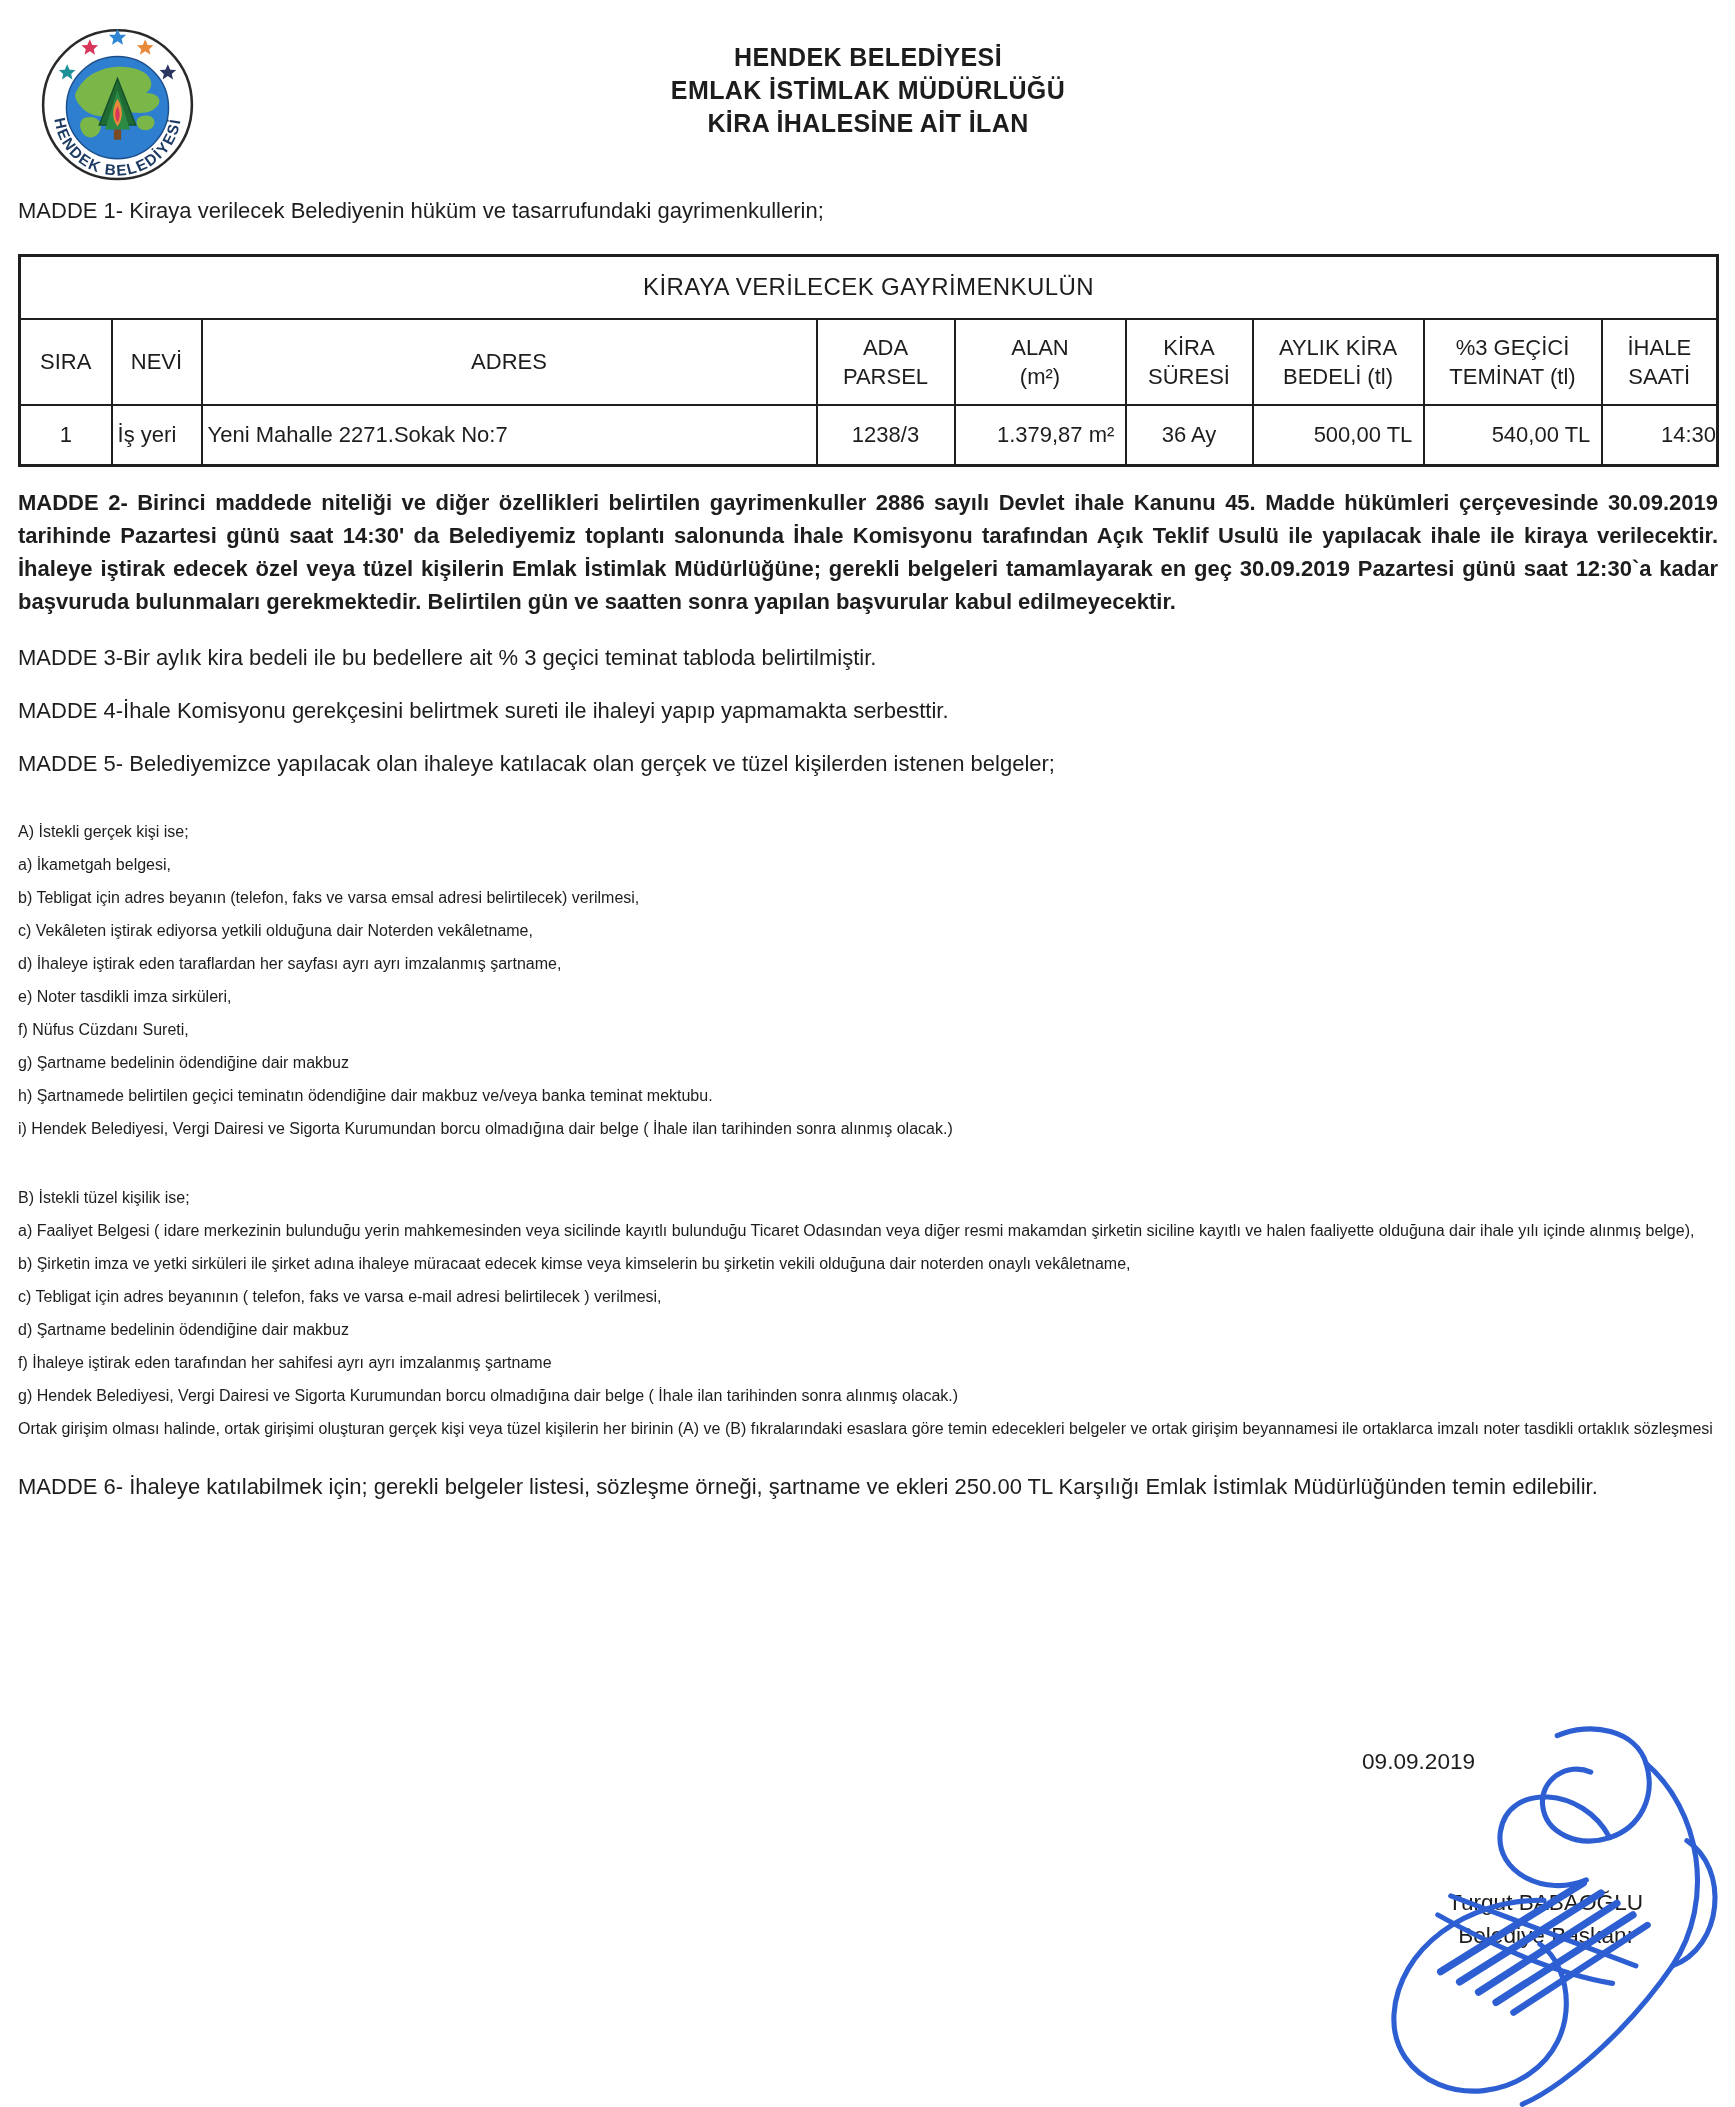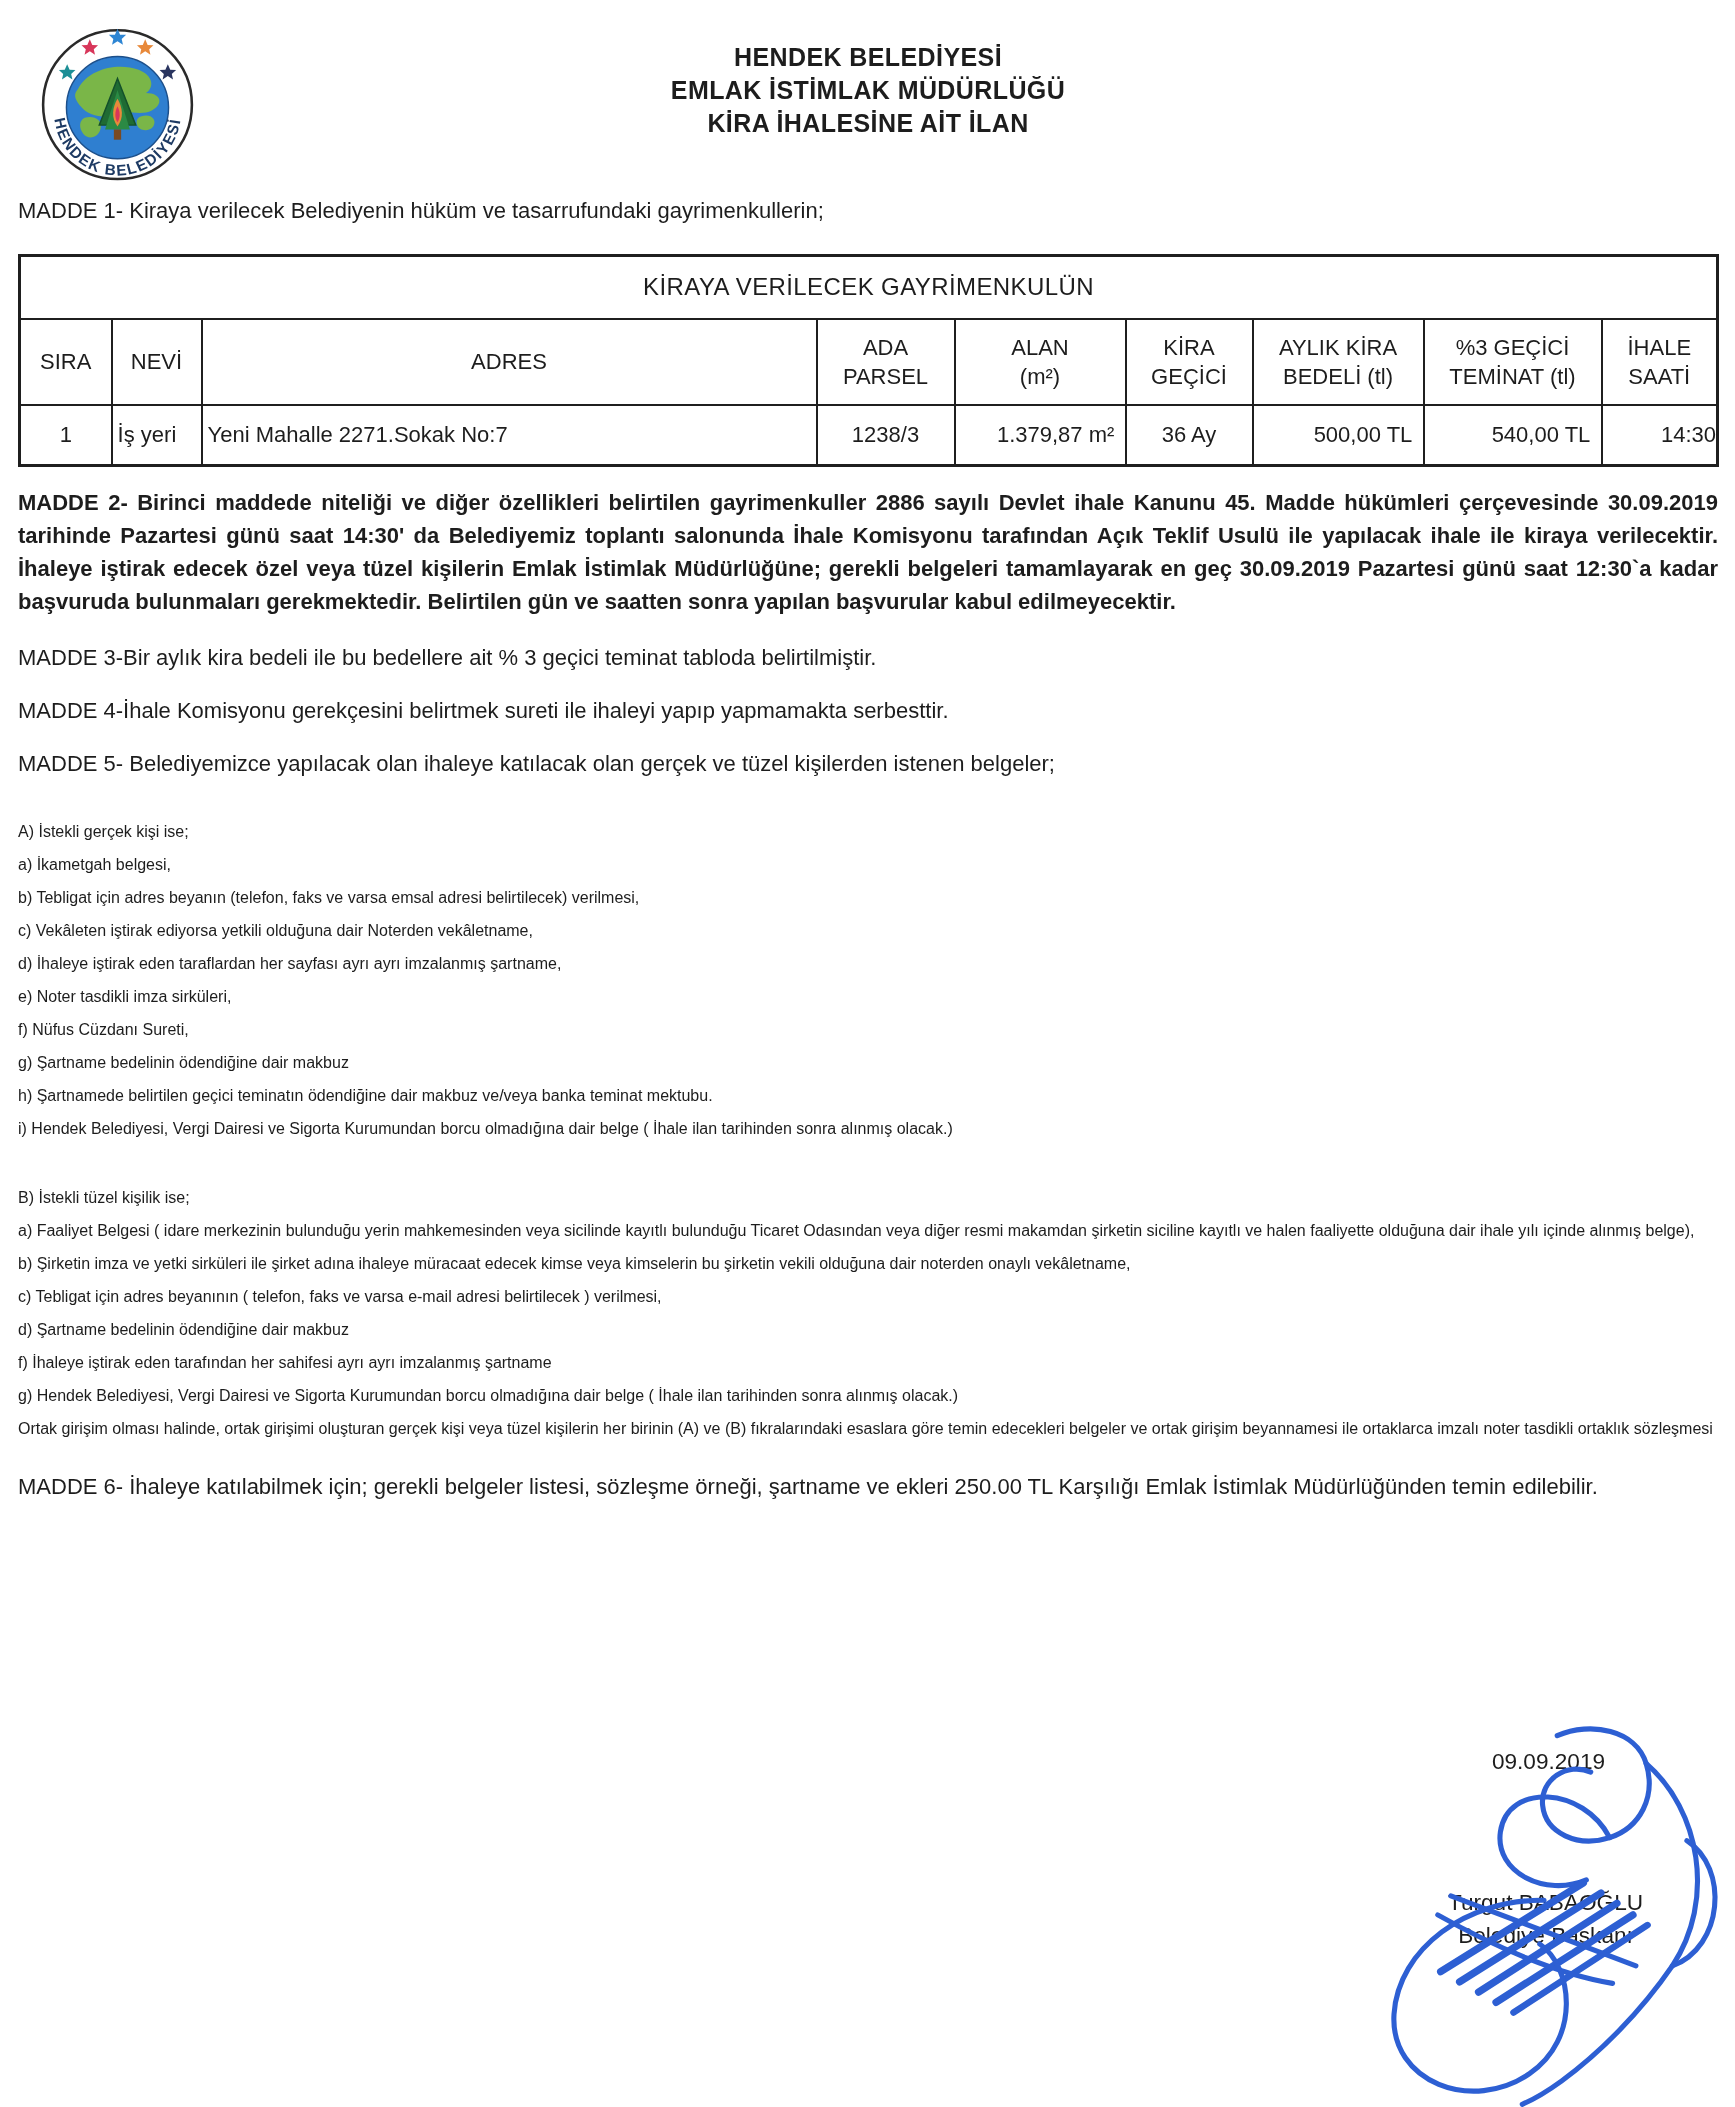--- a/index.html
+++ b/index.html
@@ -31,21 +31,21 @@
   .tcaption{height:63px;text-align:center;vertical-align:middle;font-size:24px;letter-spacing:0.4px;}
   th.colh{height:86px;text-align:center;vertical-align:middle;font-size:22px;line-height:29px;white-space:pre-line;}
   tr.datarow td{height:61px;font-size:22px;vertical-align:middle;}
   .c-center{text-align:center;}
   .c-left{text-align:left;padding-left:5.1px;}
   .c-right{text-align:right;padding-right:10.2px;}
   .c-right-sm{text-align:right;padding-right:0;}
   
   .sigblock{position:absolute;left:1327px;top:1724px;width:408px;height:384px;}
   .sig-ink{position:absolute;inset:0;z-index:2;pointer-events:none;}
-  .sig-date{position:relative;z-index:1;margin-top:25px;padding-left:35px;text-align:center;font-size:22.6px;}
+  .sig-date{position:relative;z-index:1;margin-top:25px;padding-left:35px;font-size:22.6px;}
   .sig-name{position:relative;z-index:1;margin-top:111px;padding-left:29px;text-align:center;font-size:22.6px;line-height:33px;}
 </style>
 </head>
 <body>
 
 <div class="page">
 
   <svg class="logo" viewBox="0 0 218 218">
     <circle cx="109" cy="112" r="102" fill="#ffffff" stroke="#2a2a2a" stroke-width="3.5"></circle>
     <circle cx="109" cy="116" r="70" fill="#2f7fd0" stroke="#1c4f8a" stroke-width="2"></circle>
@@ -102,21 +102,21 @@
     </tr>
     <tr>
       <th class="colh">SIRA</th>
       <th class="colh">NEVİ</th>
       <th class="colh">ADRES</th>
       <th class="colh">ADA
 PARSEL</th>
       <th class="colh">ALAN
 (m²)</th>
       <th class="colh">KİRA
-GEÇİCİ</th>
+SÜRESİ</th>
       <th class="colh">AYLIK KİRA
 BEDELİ (tl)</th>
       <th class="colh">%3 GEÇİCİ
 TEMİNAT (tl)</th>
       <th class="colh">İHALE
 SAATİ</th>
     </tr>
     <tr class="datarow">
       <td class="c-center">1</td>
       <td class="c-left">İş yeri</td>

